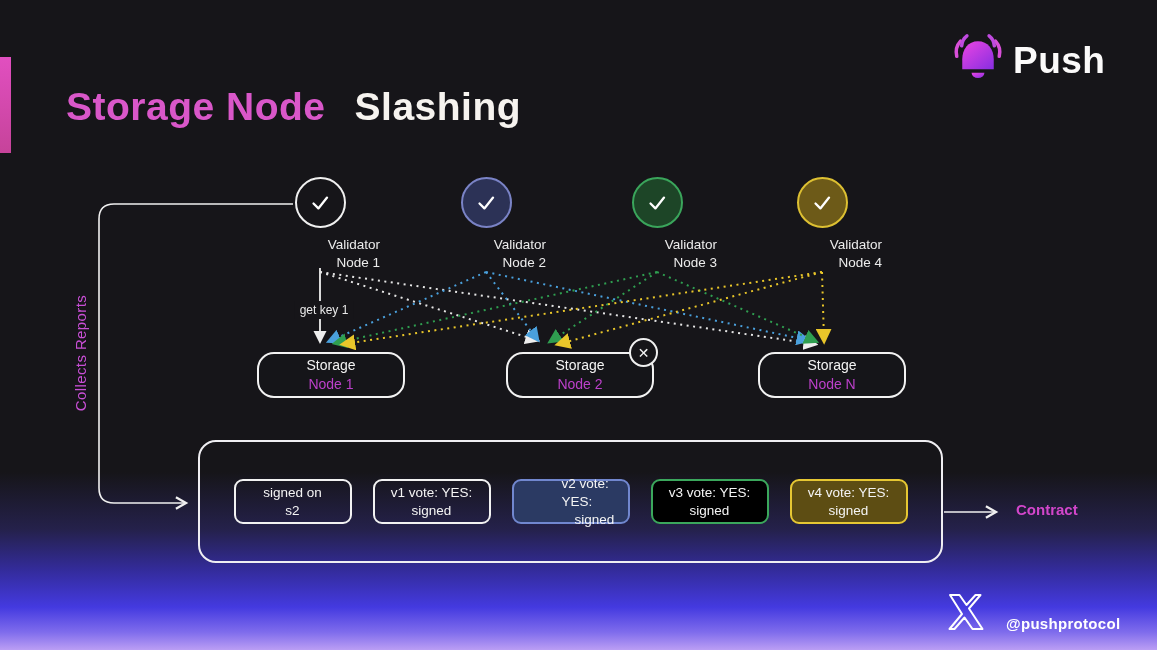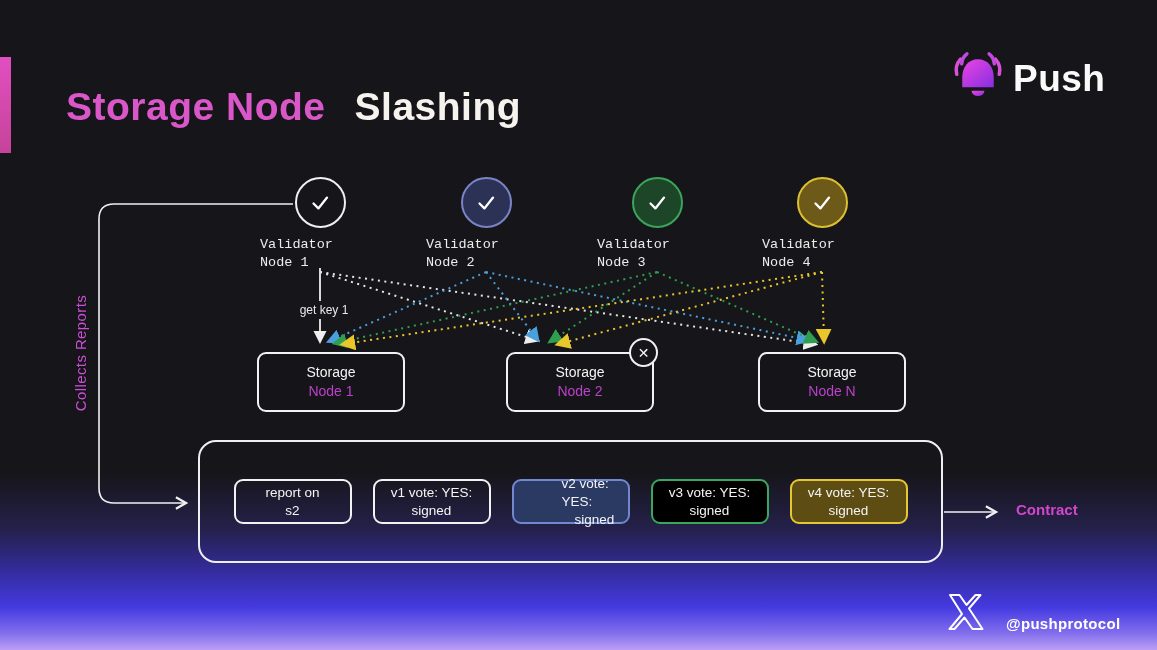--- a/index.html
+++ b/index.html
@@ -13,42 +13,42 @@
 
   
   .accent-bar { position:absolute; left:0; top:57px; width:11px; height:96px;
     background:linear-gradient(180deg,#e14fc0,#c6439a); }
   .title { position:absolute; left:66px; top:85px; font-size:39px; font-weight:bold;
     letter-spacing:0.5px; display:flex; gap:29px; }
   .title .hl { color:#d957c9; }
   .title .rest { color:#f6f3ef; }
 
   
-  .push-logo { position:absolute; left:952px; top:51px; display:flex; align-items:center; gap:9px; }
+  .push-logo { position:absolute; left:952px; top:33px; display:flex; align-items:center; gap:9px; }
   .push-logo .push-name { color:#fbfafa; font-size:37px; font-weight:bold; letter-spacing:0.5px; }
 
   
   svg.wires { position:absolute; left:0; top:0; }
 
   
-  .validator { position:absolute; width:120px; text-align:left; top:177px;font-family:Liberation Mono, monospace; }
+  .validator { position:absolute; width:120px; text-align:right; top:177px; }
   .vcircle { width:51px; height:51px; border-radius:50%; margin:0 auto 8px auto;
     display:flex; align-items:center; justify-content:center; border:2px solid #f0f0f0; }
   .validator.v2 .vcircle { background:#2c3256; border-color:#7a83c6; }
   .validator.v3 .vcircle { background:#1d4527; border-color:#3aa55b; }
   .validator.v4 .vcircle { background:#6d5a18; border-color:#ddc032; }
   .vlabel { color:#ececec; font-size:13.5px; line-height:18px; }
 
   
   .edge-label { position:absolute; left:324px; top:310px; transform:translate(-50%,-50%);
     background:#161519; color:#e9e9e9; font-size:12px; padding:2px 5px; white-space:nowrap; }
 
   
-  .snode { position:absolute; top:352px; width:148px; height:60px; border:2px solid #f2f2f2;
-    border-radius:9px; background:rgba(22,21,25,0.6); display:flex; flex-direction:column;
+  .snode { position:absolute; top:352px; width:148px; height:46px; border:2px solid #f2f2f2;
+    border-radius:17px; background:rgba(22,21,25,0.6); display:flex; flex-direction:column;
     align-items:center; justify-content:center; line-height:19px; font-size:14px; }
   .snode .s1 { color:#f3f3f3; }
   .snode .s2 { color:#bc40ca; }
   .xbadge { position:absolute; left:629px; top:338px; width:29px; height:29px; border-radius:50%;
     border:2px solid #f0f0f0; background:#161519; color:#f5f5f5; display:flex; align-items:center;
     justify-content:center; font-size:14px; }
 
   
   .panel { position:absolute; left:198px; top:440px; width:745px; height:123px;
     border:2px solid #efeef2; border-radius:18px; display:flex; justify-content:center;
@@ -197,21 +197,21 @@
     <div class="s2">Node 2</div>
   </div>
   <div class="snode" style="left:758px">
     <div class="s1">Storage</div>
     <div class="s2">Node N</div>
   </div>
   <div class="xbadge">✕</div>
 
   <div class="panel">
     <div class="vote plain">
-      <div>report on</div>
+      <div>signed on</div>
       <div>s2</div>
     </div>
     <div class="vote plain">
       <div>v1 vote: YES:</div>
       <div>signed</div>
     </div>
     <div class="vote blue">
       <div>v2 vote: YES:</div>
       <div>signed</div>
     </div>

